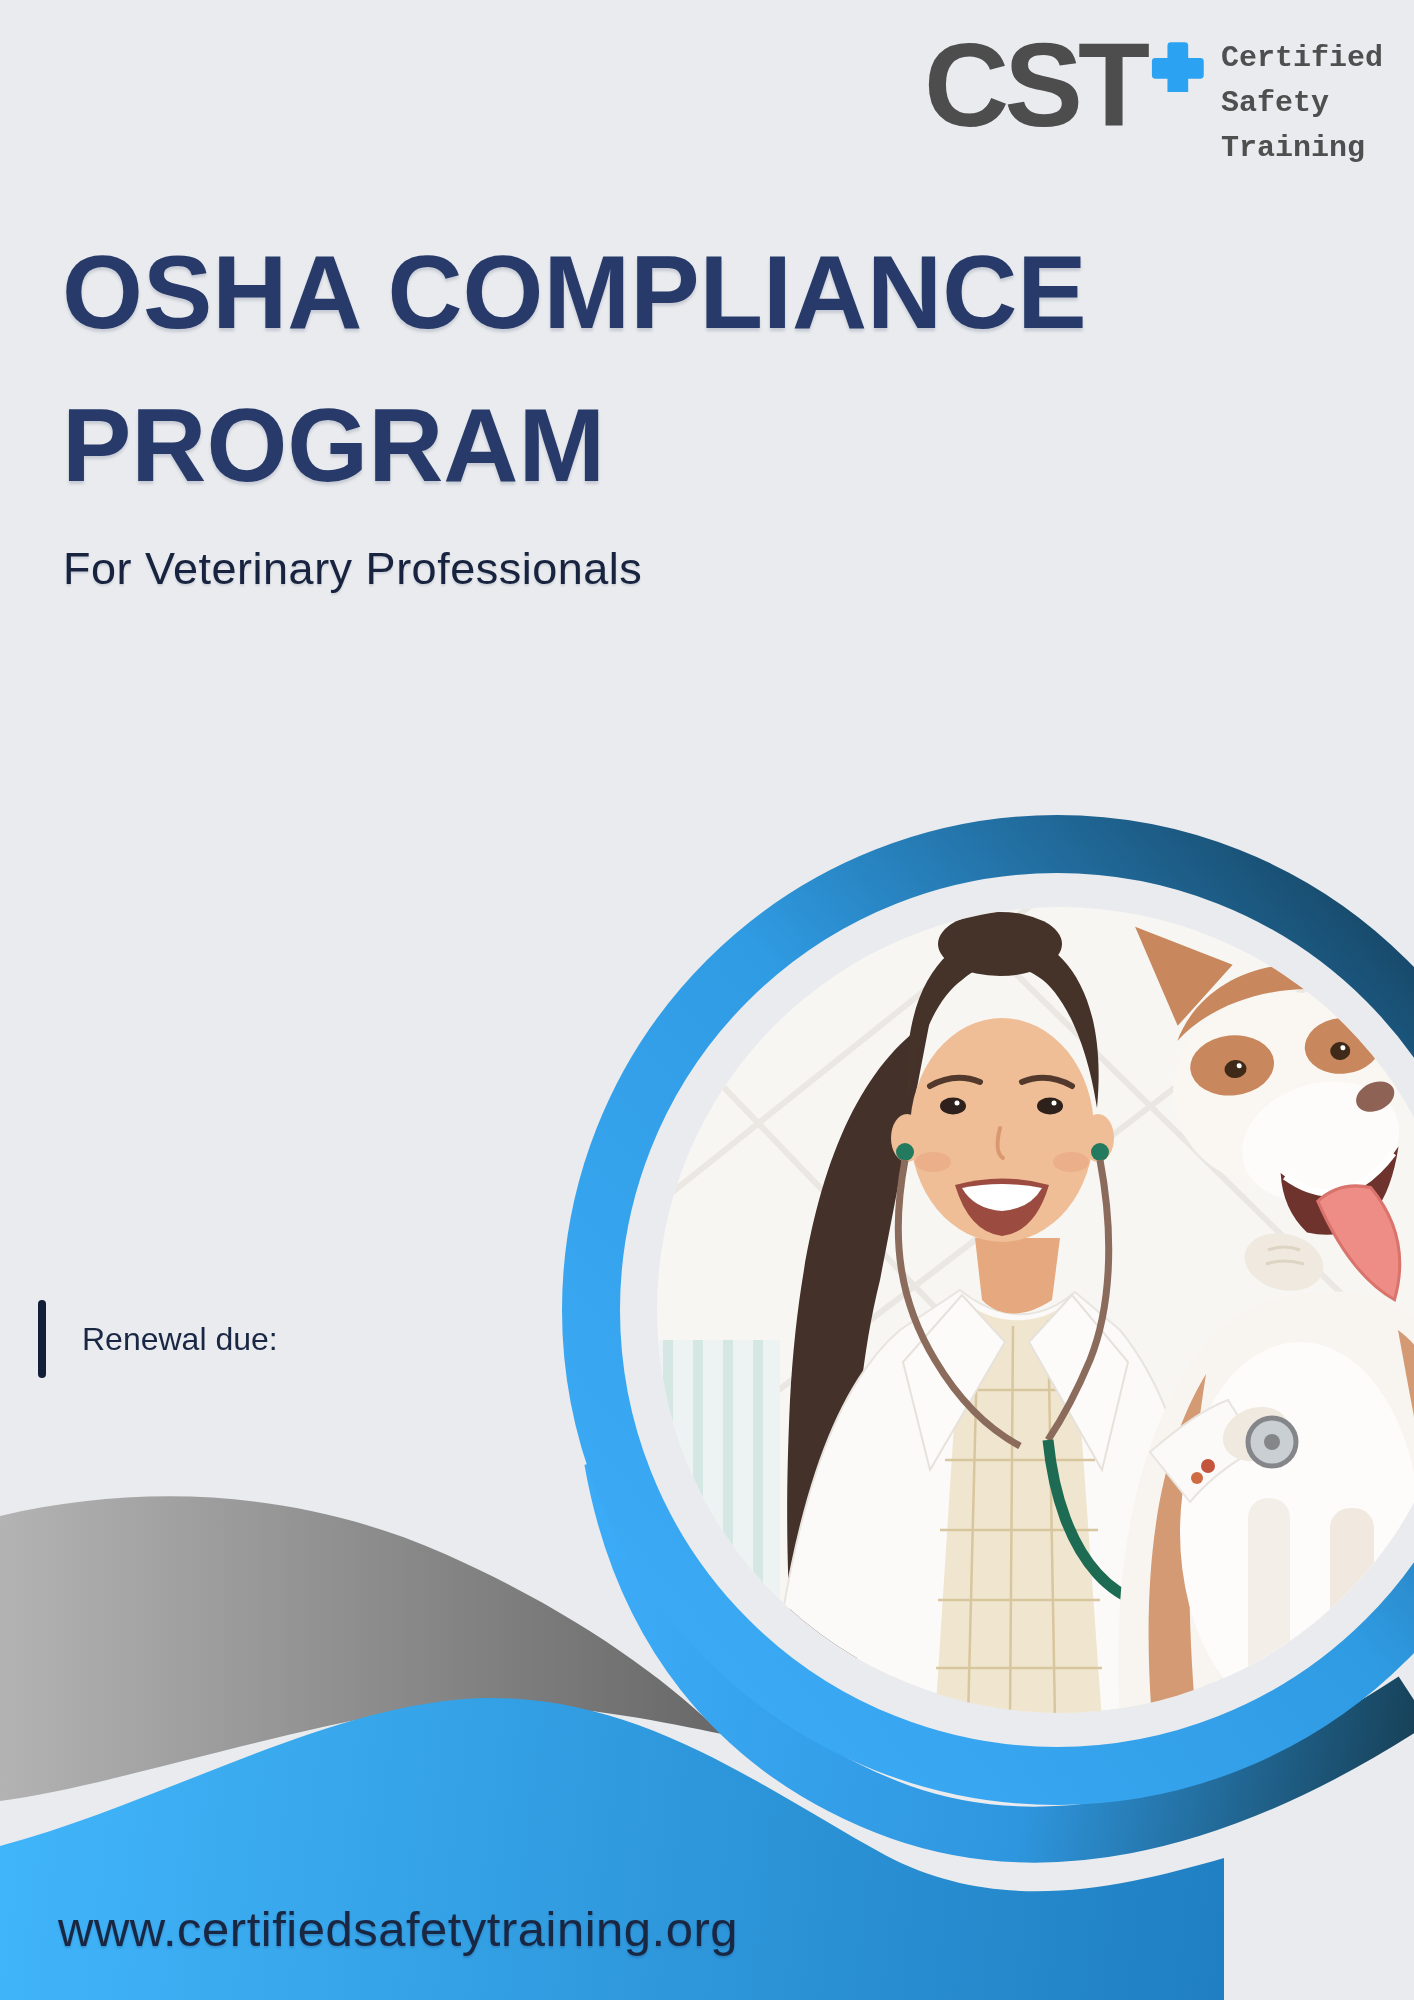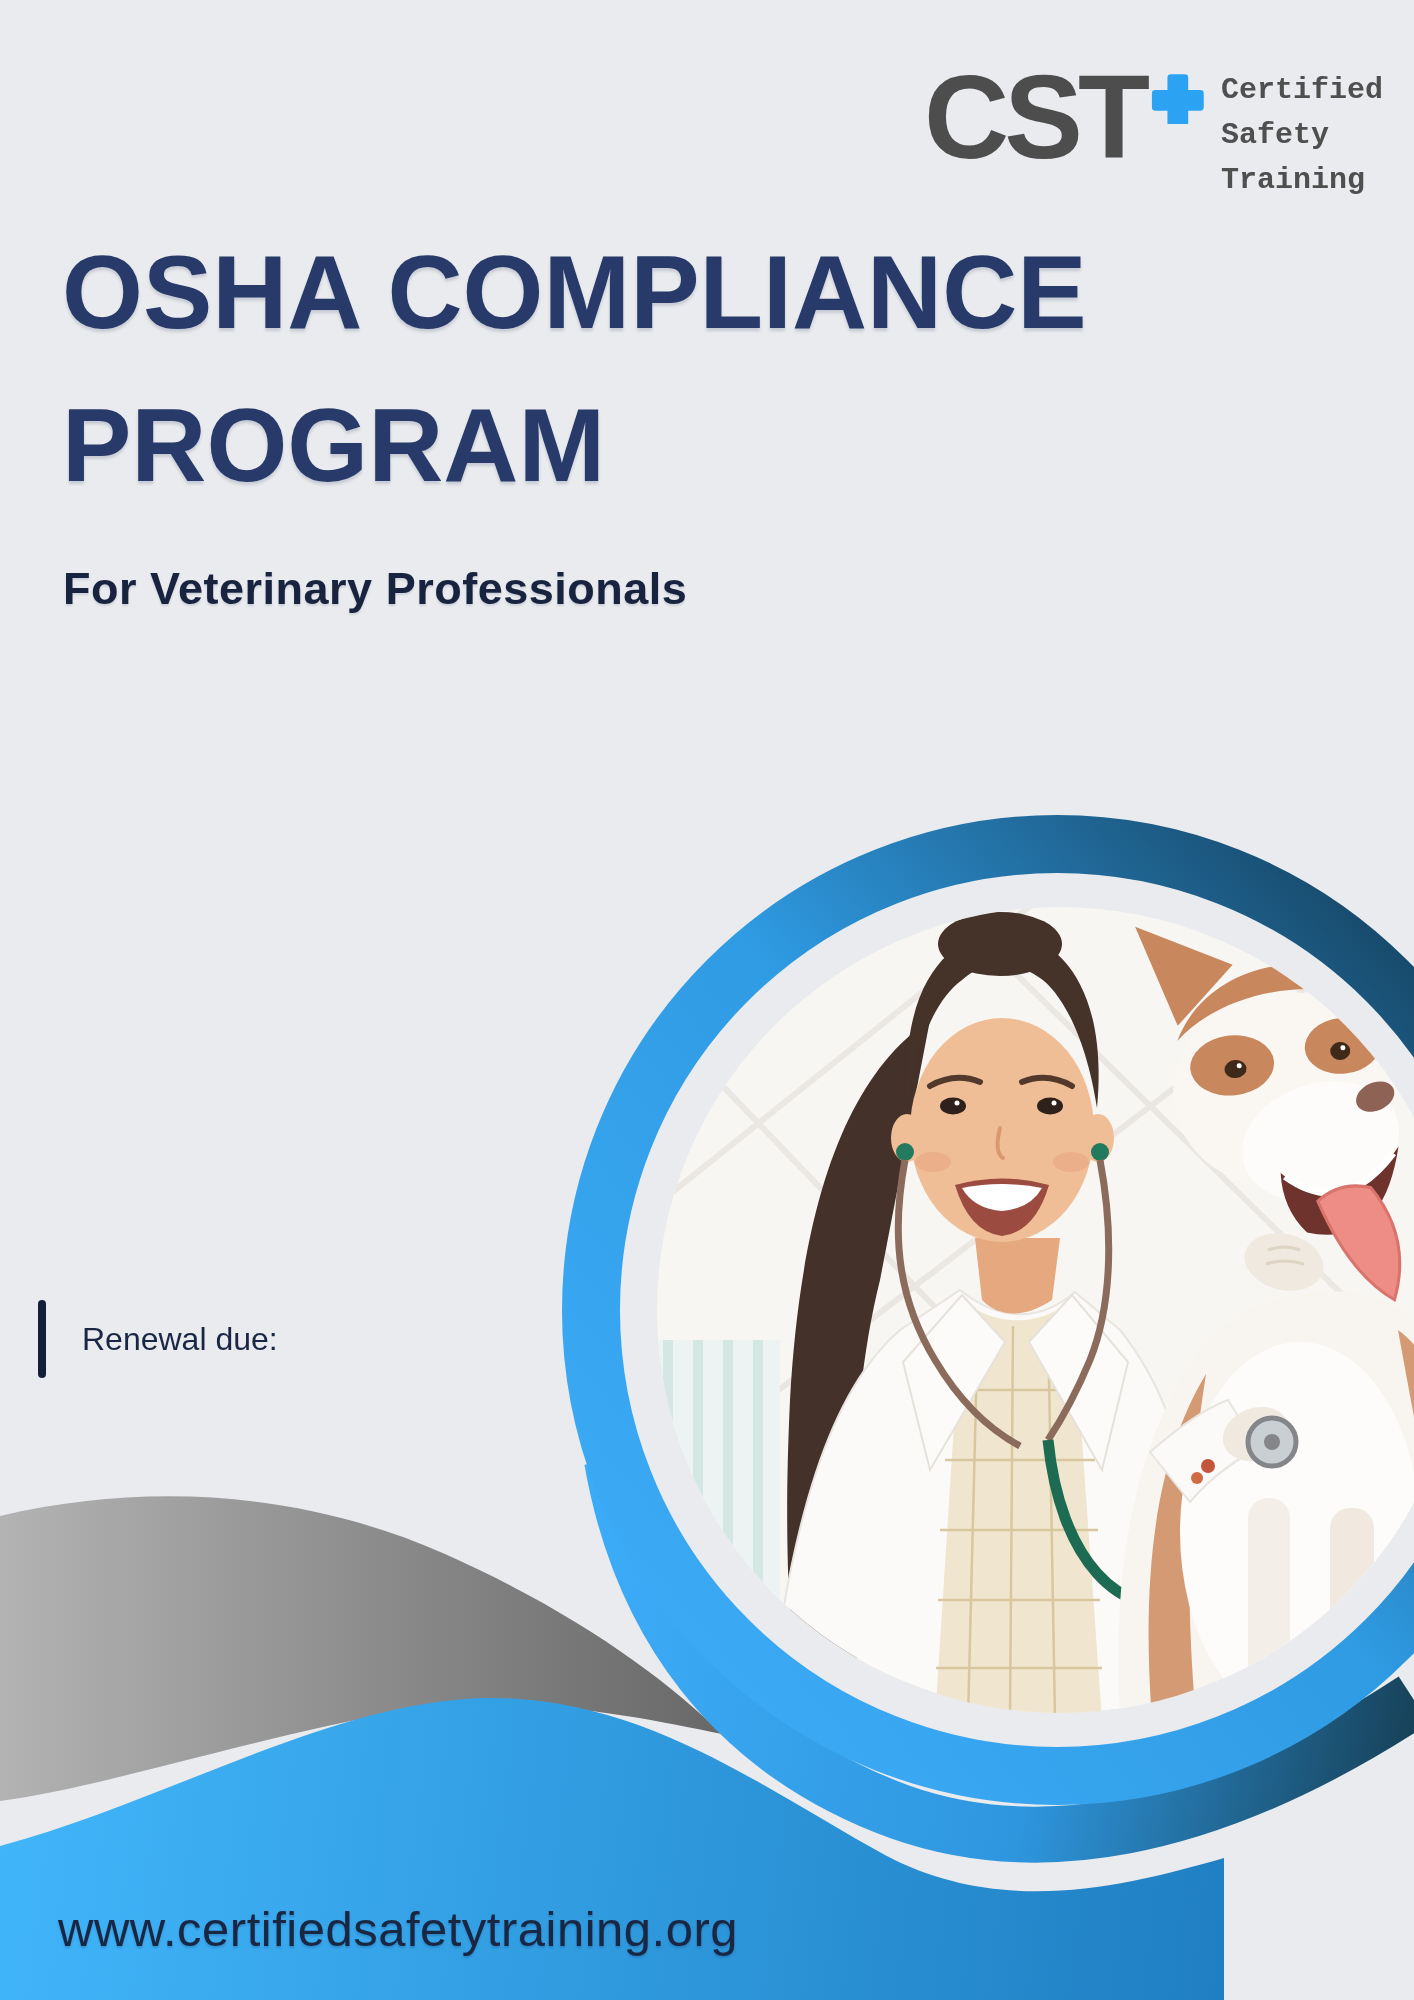--- a/index.html
+++ b/index.html
@@ -16,39 +16,39 @@
   *{margin:0;padding:0;box-sizing:border-box;}
   html,body{background:#cfd3d8;}
   body{font-family:"Liberation Sans","DejaVu Sans",sans-serif;}
   .page{
     position:relative;width:1414px;height:2000px;margin:0 auto;
     background:var(--bg);overflow:hidden;
   }
   .deco{position:absolute;inset:0;width:1414px;height:2000px;display:block;}
 
   
-  .logo{position:absolute;top:26px;left:924px;display:flex;align-items:flex-start;margin-top:32px;}
+  .logo{position:absolute;top:26px;left:924px;display:flex;align-items:flex-start;}
   .logo-abbr{
     font-size:118px;font-weight:700;line-height:1.0;letter-spacing:-5px;
     color:var(--logo_gray);
   }
   .logo-plus{width:54px;height:54px;margin:12px 0 0 6px;flex:0 0 auto;}
   .logo-name{margin:10px 0 0 16px;font-size:30px;font-weight:700;line-height:45px;color:var(--logo_name_gray);font-family:Liberation Mono, monospace;}
 
   
   .title{
     position:absolute;left:62px;top:216px;width:1180px;
     font-size:104px;font-weight:700;line-height:153px;
     color:var(--title_navy);letter-spacing:0px;
     text-shadow:0 3px 3px rgba(110,120,145,.28);
   }
   .subtitle{
     position:absolute;left:63px;top:543px;
-    font-size:45px;font-weight:700;color:var(--subtitle_navy);
-    letter-spacing:.5px;text-shadow:0 2px 2px rgba(110,120,145,.22);margin-top:20px;
+    font-size:45px;font-weight:400;color:var(--subtitle_navy);
+    letter-spacing:.5px;text-shadow:0 2px 2px rgba(110,120,145,.22);
   }
 
   
   .renewal{position:absolute;left:38px;top:1300px;display:flex;align-items:center;}
   .renewal-bar{width:8px;height:78px;border-radius:4px;background:var(--bar_navy);flex:0 0 auto;}
   .renewal-label{margin-left:36px;font-size:32px;font-weight:400;color:var(--text_navy);}
 
   
   .site-url{
     position:absolute;left:58px;top:1901px;

